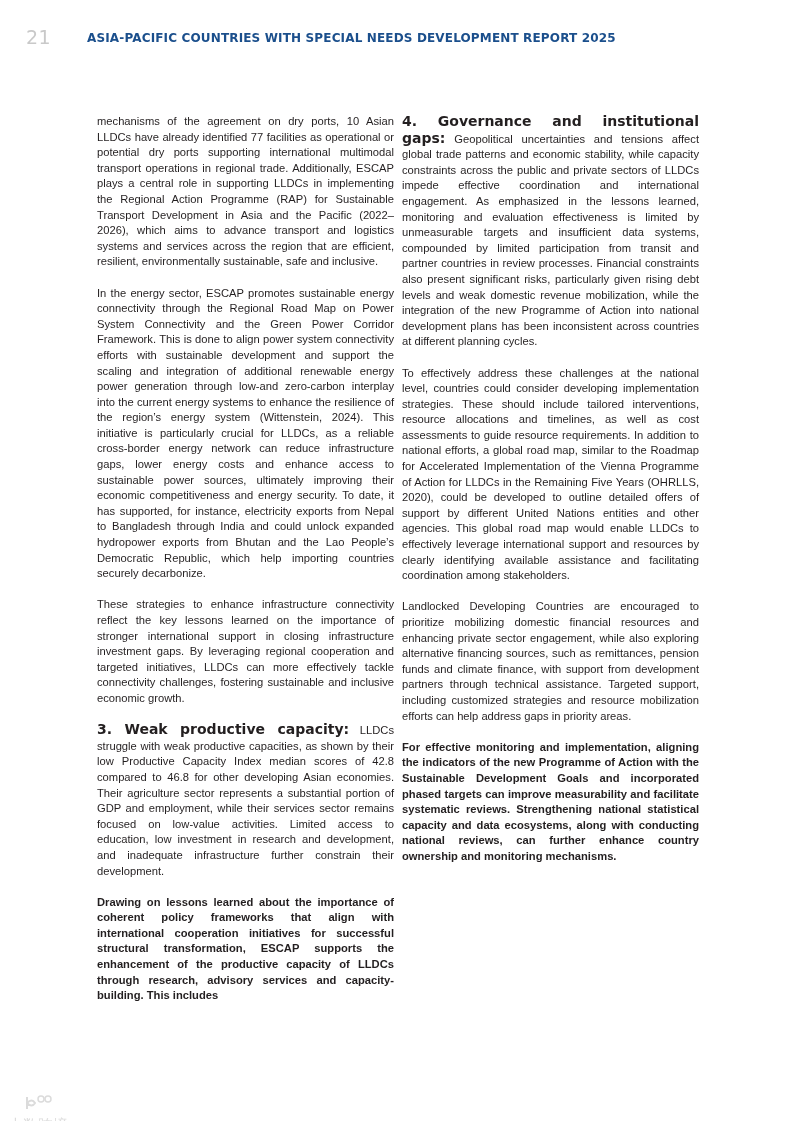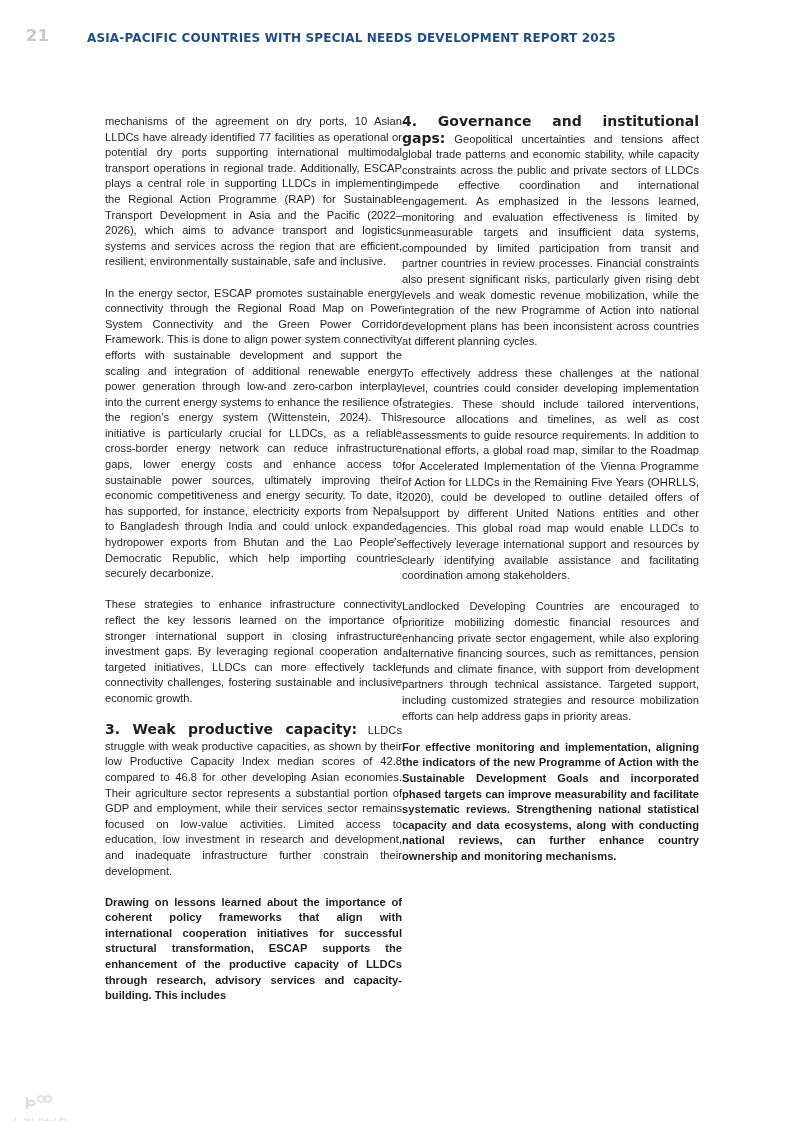--- a/index.html
+++ b/index.html
@@ -13,22 +13,22 @@
       position: relative;
       overflow: hidden;
       font-family: "Liberation Sans", "DejaVu Sans", sans-serif;
       color: #231f20;
     }
     .page-number {
       position: absolute;
       left: 26px;
       top: 26px;
       font-family: "DejaVu Sans", sans-serif;
-      font-weight: bold;
-      font-size: 16px;
+      font-weight: normal;
+      font-size: 19px;
       color: #c9c9c9;
       letter-spacing: 0.5px;
     }
     .running-header {
       position: absolute;
       left: 87px;
       top: 31px;
       font-family: "DejaVu Sans", sans-serif;
       font-weight: bold;
       font-size: 12px;
@@ -37,21 +37,21 @@
     }
     .col {
       position: absolute;
       top: 114px;
       width: 297px;
       font-size: 11.2px;
       line-height: 15.6px;
       text-align: justify;
       hyphens: none;
     }
-    .col-left { left: 105px; }
+    .col-left { left: 97px; }
     .col-right { left: 402px; }
     .col p {
       margin: 0 0 15.6px 0;
     }
     .col p.last { margin-bottom: 0; font-weight: bold; }
     .lead {
       font-family: "DejaVu Sans", sans-serif;
       font-weight: bold;
       font-size: 14px;
     }

